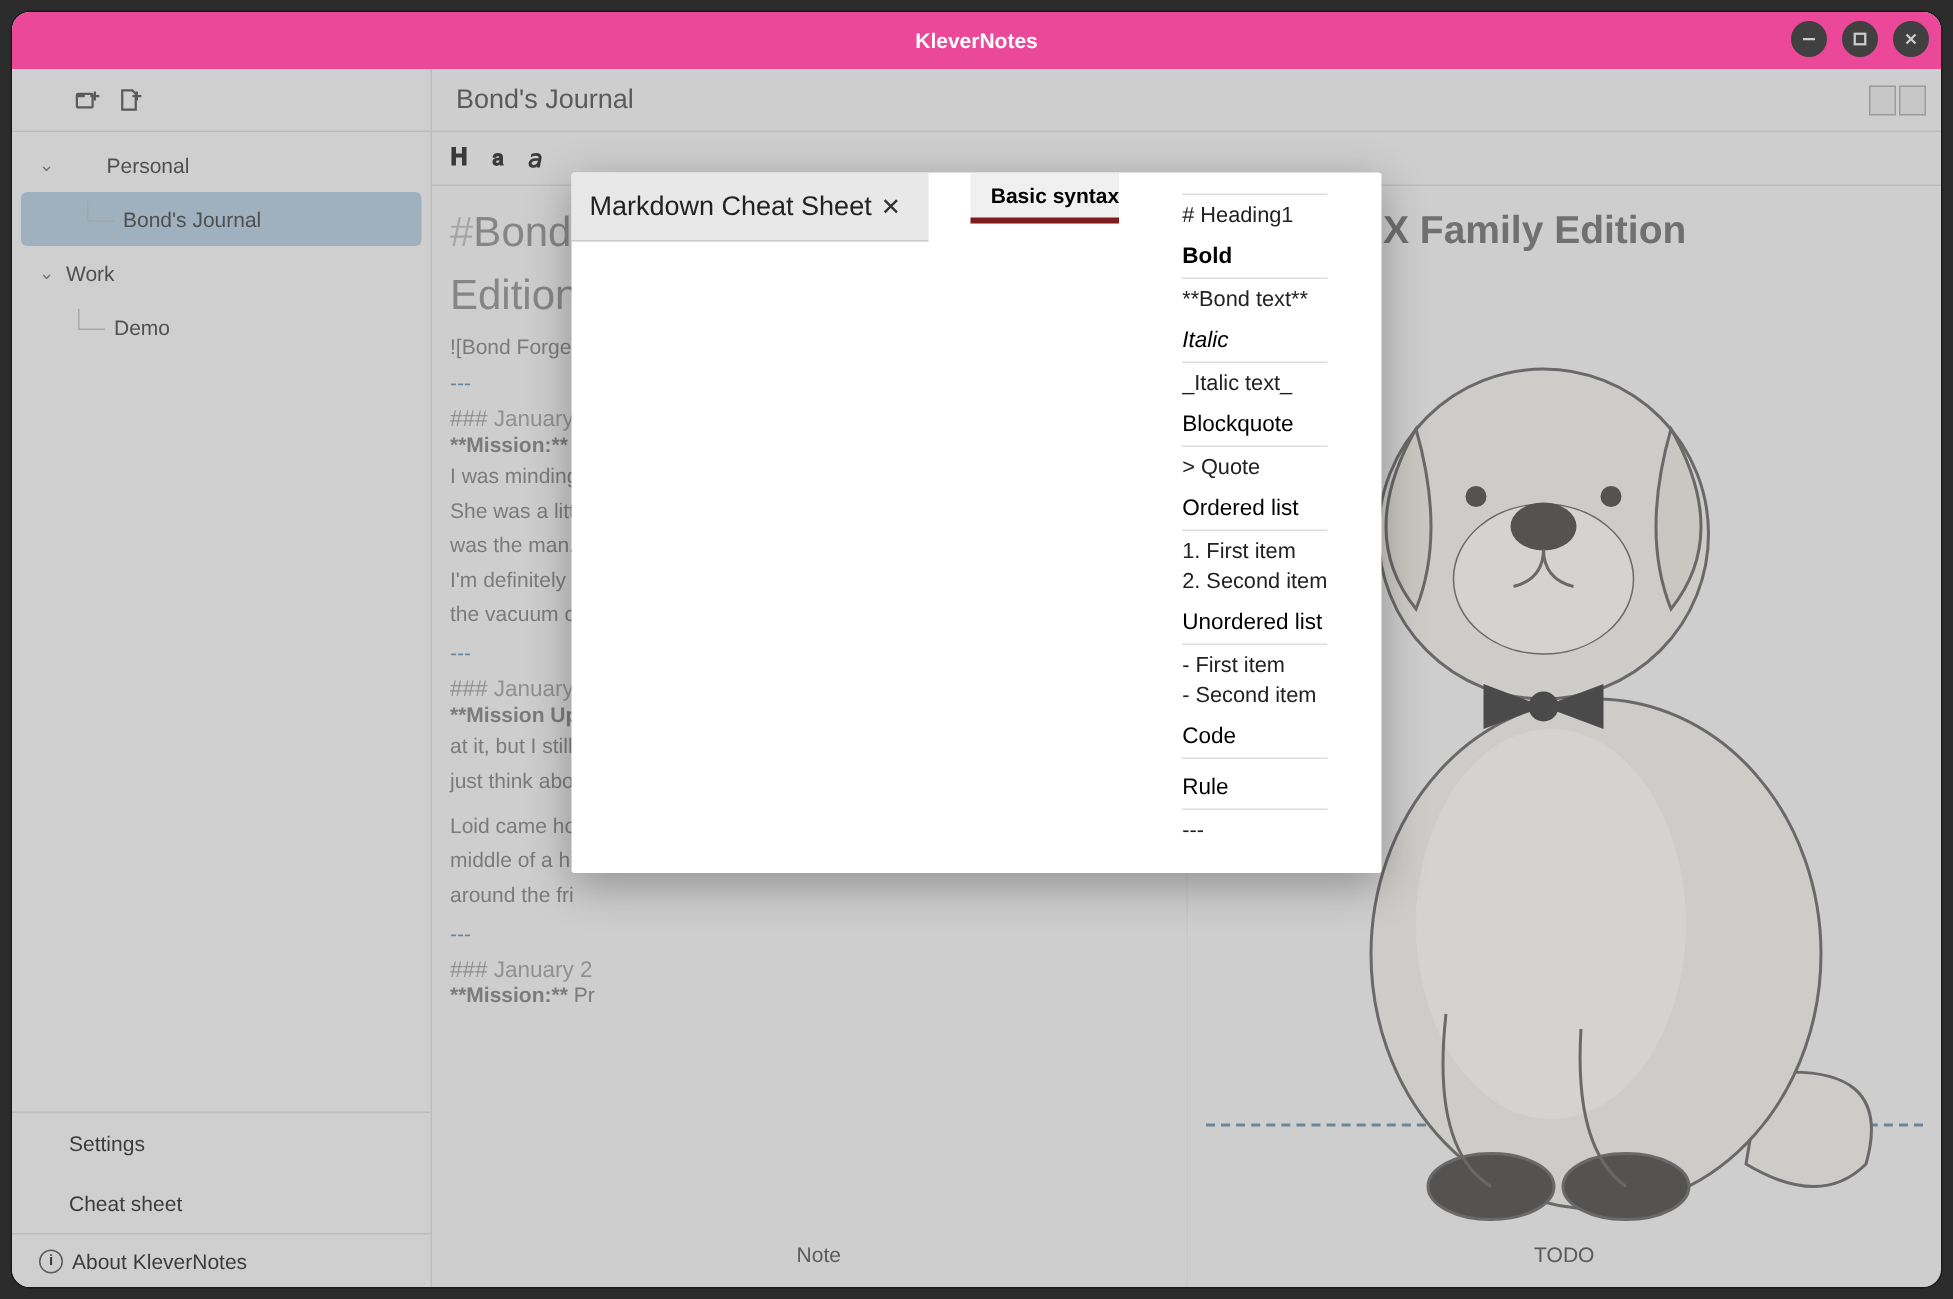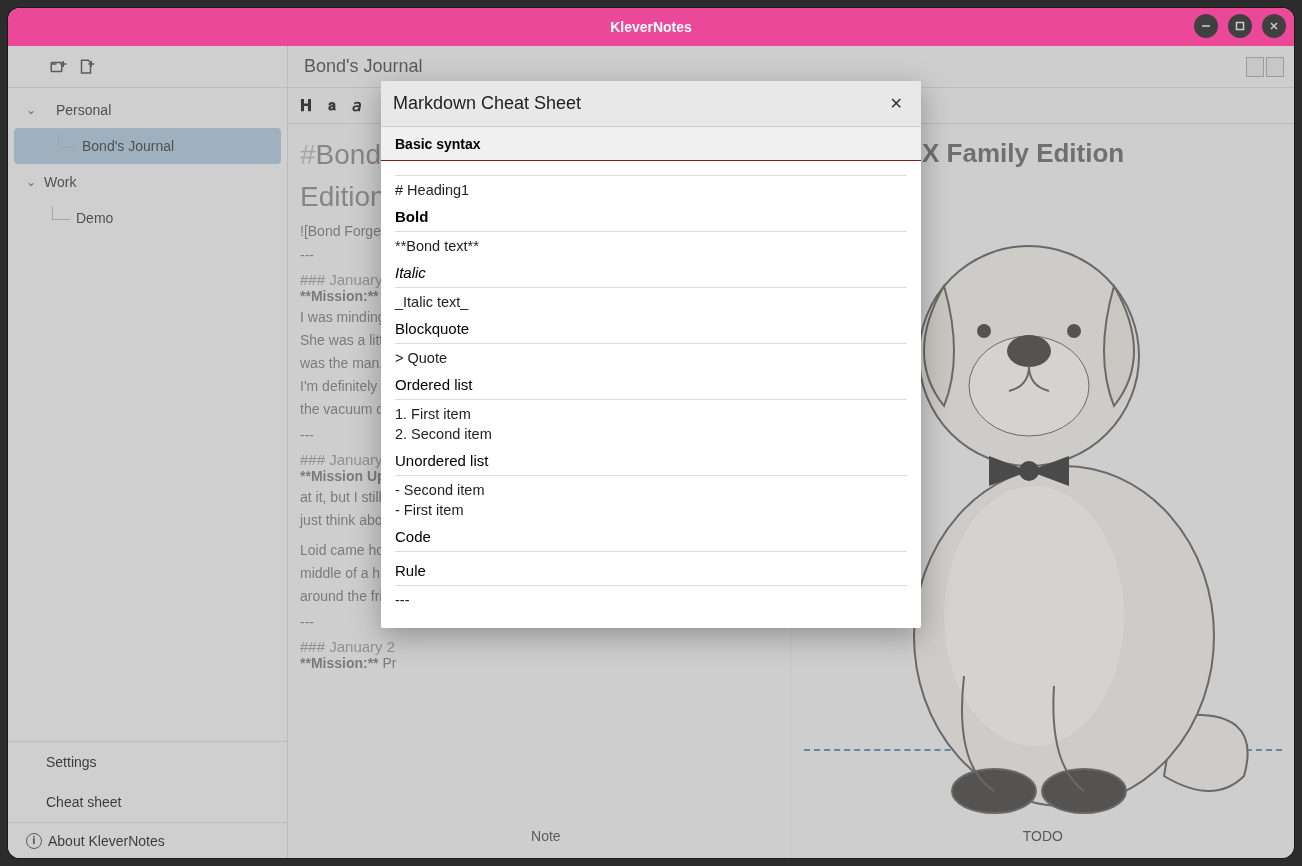--- a/index.html
+++ b/index.html
@@ -105,34 +105,34 @@
 .bottom-labels {
   position: absolute; bottom: 14px; left: 292px; right: 0;
   display: flex; justify-content: space-around; font-size: 14px; color: #333;
 }
 
 .overlay {
   position: absolute; inset: 0; background: rgba(160,160,160,0.36);
   display: flex; align-items: flex-start; justify-content: center;
 }
 .dialog {
-  margin-top: 35px;
+  margin-top: 69px;
   width: 540px; max-height: 776px; background: #fff;
   box-shadow: 0 8px 30px rgba(0,0,0,0.3); border-radius: 2px;
-  display: flex; flex-direction: column; overflow: hidden;
+  display: flex; flex-direction: row; overflow: hidden; gap: 28px;
 }
 .dlg-header {
   height: 46px; background: #e8e8e8; border-bottom: 1px solid #ccc;
   display: flex; align-items: center; justify-content: space-between;
   padding: 0 12px;
 }
 .dlg-title { font-size: 18px; color: #222; }
 .dlg-close { font-size: 16px; color: #333; cursor: pointer; padding: 4px 6px; }
 .dlg-sub {
-  height: 34px; background: #f0f0f0; border-bottom: 1px solid #7f1d1d;
+  height: 34px; background: #f0f0f0; border-bottom: 4px solid #7f1d1d;
   display: flex; align-items: center; padding-left: 14px;
   font-size: 14px; font-weight: 700;
 }
 .dlg-body { padding: 8px 14px 16px; overflow: auto; }
 .cs-heading { font-size: 30px; font-weight: 800; margin: 6px 0 10px; }
 .cs-label { font-size: 15px; margin-top: 10px; }
 .cs-label.bold { font-weight: 700; }
 .cs-label.italic { font-style: italic; }
 .cs-hr { border: none; border-top: 1px solid #ddd; margin: 6px 0; }
 .cs-code { font-size: 14.5px; color: #222; margin: 4px 0; }
@@ -187,21 +187,21 @@
               <path d="M6 3h9l3 3v14H6z"></path>
               <line x1="19" y1="4" x2="19" y2="12" stroke="#333"></line>
               <line x1="15" y1="8" x2="23" y2="8" stroke="#333"></line>
             </svg>
         </span>
       </div>
 
       <div class="tree">
         <div class="tree-row">
           <span class="chev">⌄</span>
-          <span style="margin-left:12px;">Personal</span>
+          <span style="margin-left:27px;">Personal</span>
         </div>
         <div class="tree-row child selected">
           <span class="branch"></span>
           <span>Bond's Journal</span>
         </div>
         <div class="tree-row">
           <span class="chev">⌄</span>
           <span style="">Work</span>
         </div>
         <div class="tree-row child">
@@ -331,22 +331,22 @@
           <hr class="cs-hr">
           <div class="cs-code">&gt; Quote</div>
 
           <div class="cs-label">Ordered list</div>
           <hr class="cs-hr">
           <div class="cs-code">1. First item</div>
           <div class="cs-code">2. Second item</div>
 
           <div class="cs-label">Unordered list</div>
           <hr class="cs-hr">
+          <div class="cs-code">- First item</div>
           <div class="cs-code">- Second item</div>
-          <div class="cs-code">- First item</div>
 
           <div class="cs-label">Code</div>
           <hr class="cs-hr">
 
           <div class="cs-label">Rule</div>
           <hr class="cs-hr">
           <div class="cs-code">---</div>
         </div>
       </div>
     </div>

